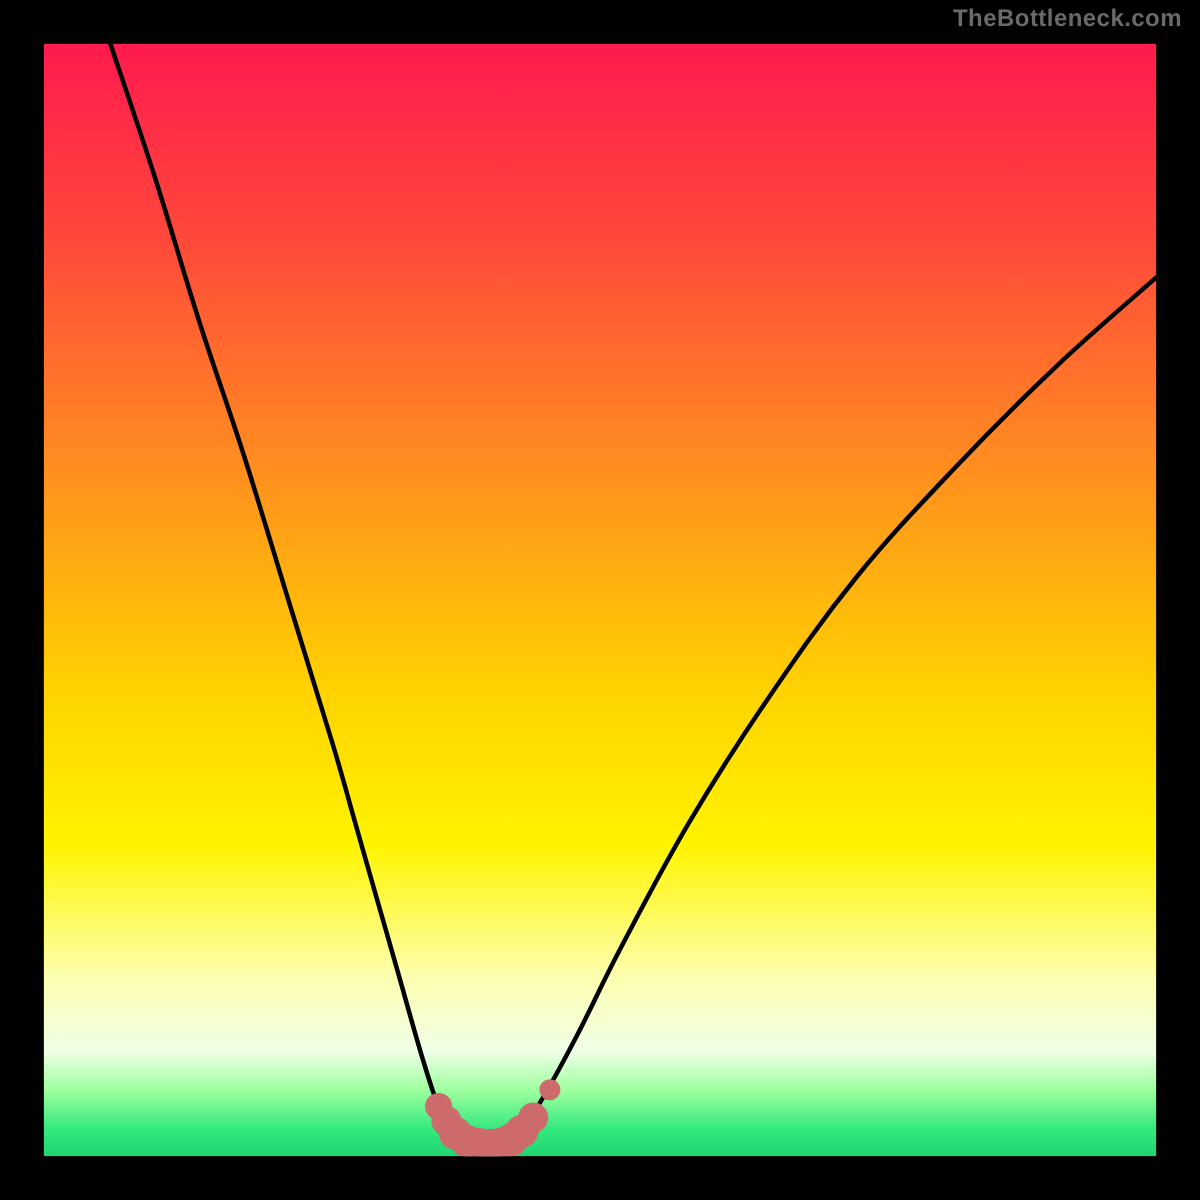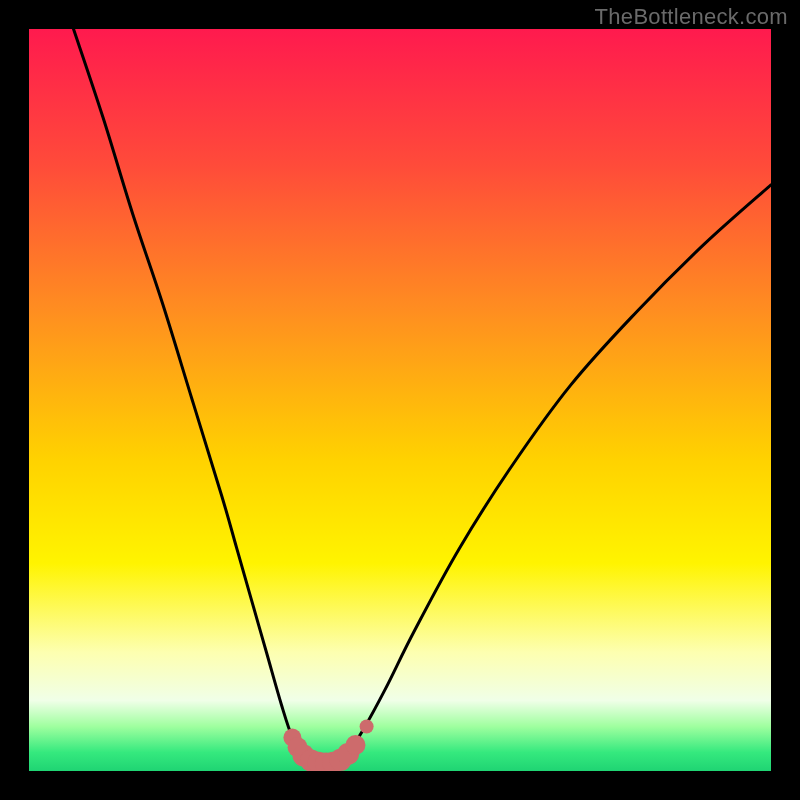--- a/index.html
+++ b/index.html
@@ -14,22 +14,22 @@
     width: 800px;
     height: 800px;
     background: #000;
     position: relative;
   }
   .watermark {
     position: absolute;
     top: 4px;
     right: 12px;
     color: #6a6a6a;
-    font-size: 22px;
-    font-weight: 400;
+    font-size: 16px;
+    font-weight: 700;
     letter-spacing: 0.3px;
     z-index: 10;
   }
   .plot-area {
     position: absolute;
     left: 29px;
     top: 29px;
     width: 742px;
     height: 742px;
     overflow: hidden;

